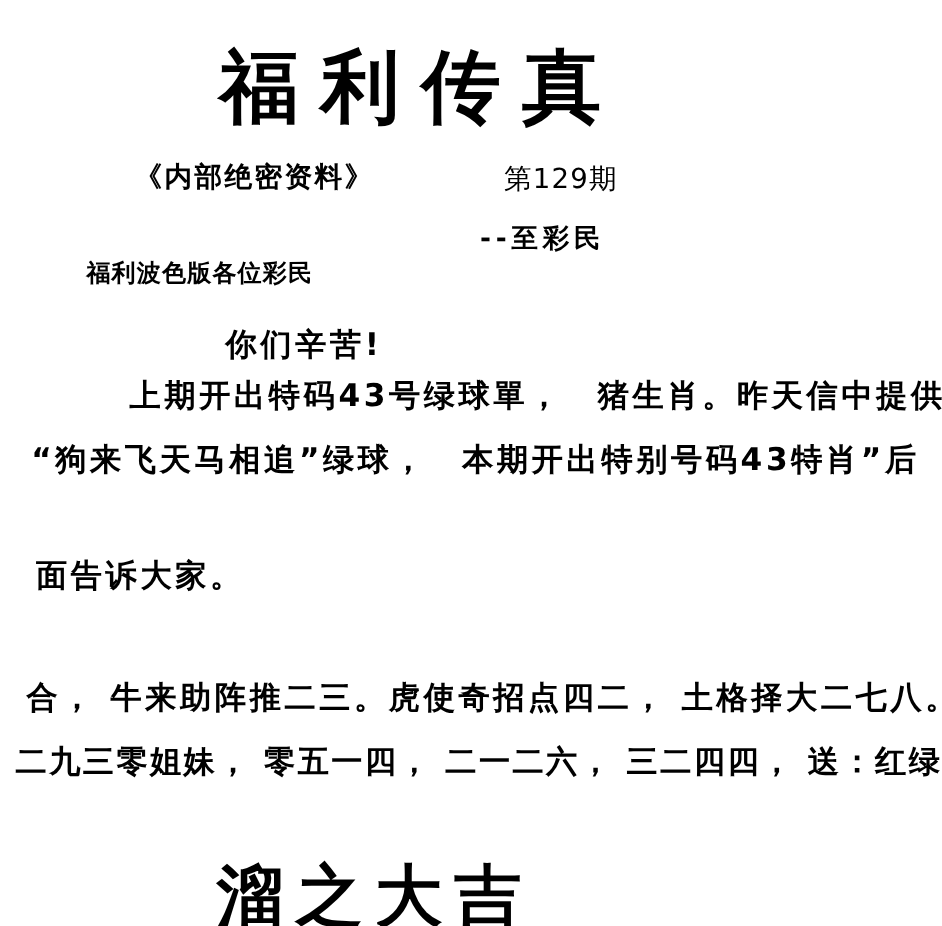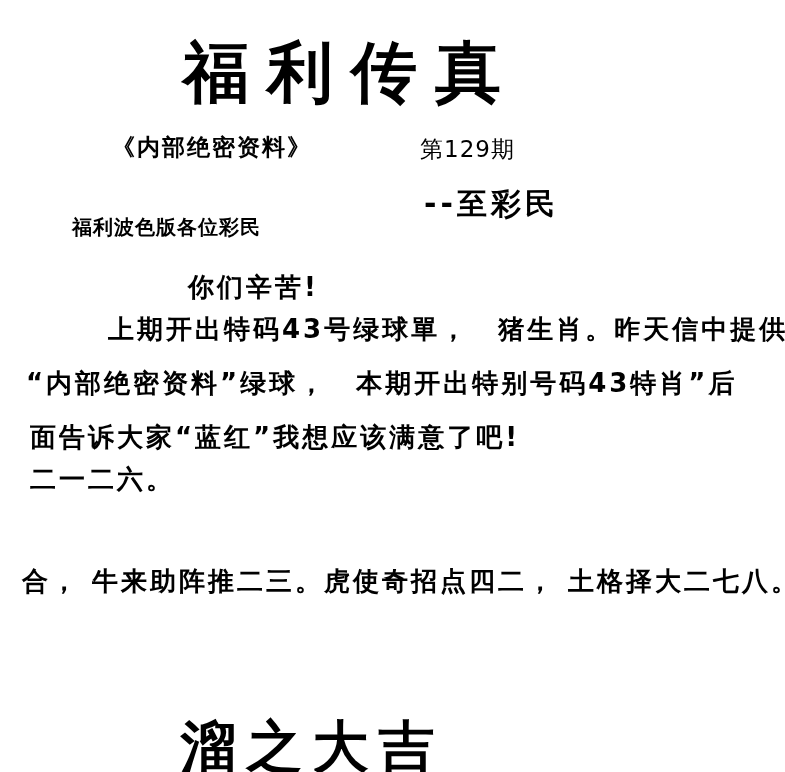--- a/index.html
+++ b/index.html
@@ -38,22 +38,22 @@
   }
   .meta-issue {
     top: 134px;
     left: 420px;
     font-size: 23px;
     font-weight: normal;
     letter-spacing: 1px;
   }
   .byline {
     top: 184px;
-    left: 424px;
-    font-size: 30px;
+    left: 400px;
+    font-size: 22px;
     font-weight: bold;
     letter-spacing: 4px;
   }
   .salutation {
     top: 214px;
     left: 72px;
     font-size: 20px;
     font-weight: bold;
     letter-spacing: 1px;
   }
@@ -95,25 +95,25 @@
   <div class="abs meta-issue">第129期</div>
 
   <div class="abs byline">--至彩民</div>
 
   <div class="abs bline bline-0">你们辛苦!</div>
 
   <div class="abs salutation">福利波色版各位彩民</div>
 
   <div class="abs bline bline-1">上期开出特码43号绿球單，　猪生肖。昨天信中提供</div>
 
-  <div class="abs bline bline-2">“内部绝密资料”绿球，　本期开出特别号码43特肖”后</div>
+  <div class="abs bline bline-2">“狗来飞天马相追”绿球，　本期开出特别号码43特肖”后</div>
 
-  <div class="abs bline bline-3">面告诉大家“蓝红”我想应该满意了吧!</div>
 
-  <div class="abs bline bline-4">二一二六。</div>
+  <div class="abs bline bline-4">面告诉大家。</div>
 
 
   <div class="abs bline bline-6">合， 牛来助阵推二三。虎使奇招点四二， 土格择大二七八。</div>
 
+  <div class="abs bline bline-7">二九三零姐妹， 零五一四， 二一二六， 三二四四， 送：红绿</div>
 
   <div class="abs footer-slogan">溜之大吉</div>
 
 </div>
 
 </body></html>

